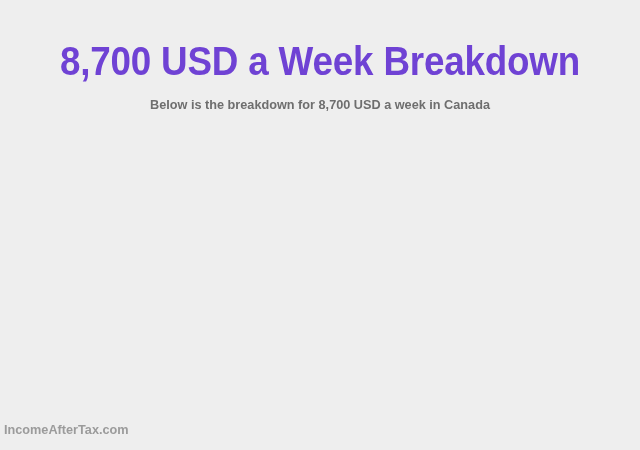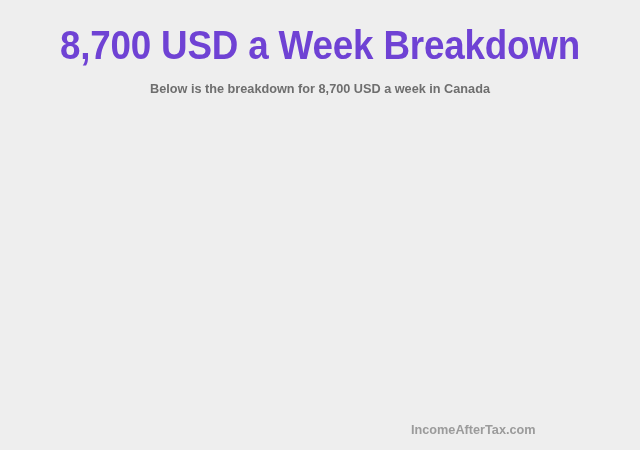--- a/index.html
+++ b/index.html
@@ -19,21 +19,21 @@
     width: 640px;
     height: 450px;
     background: #eeeeee;
     box-sizing: border-box;
   }
   .header {
     position: absolute;
     top: 0;
     left: 0;
     width: 640px;
-    padding-top: 22px;
+    padding-top: 38px;
     text-align: center;
   }
   .page-title {
     margin: 0;
     padding: 0;
     font-family: "Liberation Sans Narrow", "Liberation Sans", sans-serif;
     font-size: 40px;
     line-height: 46px;
     font-weight: bold;
     letter-spacing: -0.2px;
@@ -60,21 +60,21 @@
     left: 0;
     width: 640px;
     height: 290px;
     background: transparent;
   }
   .footer {
     position: absolute;
     left: 0;
     bottom: 12px;
     width: 540px;
-    text-align: right;
+    text-align: left;
   }
   .footer-brand {
     font-family: "Liberation Sans Narrow", "Liberation Sans", sans-serif;
     font-size: 13.5px;
     line-height: 16px;
     font-weight: bold;
     color: #9b9b9b;
     transform: scaleX(0.94);
     transform-origin: center center;
     display: inline-block;

